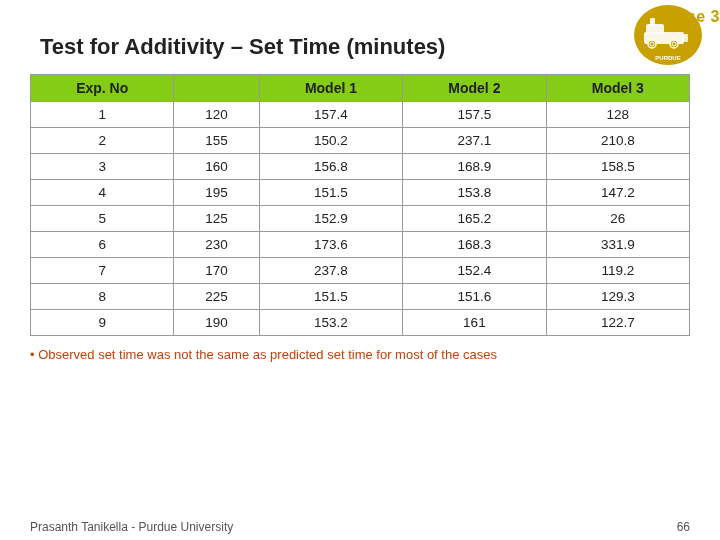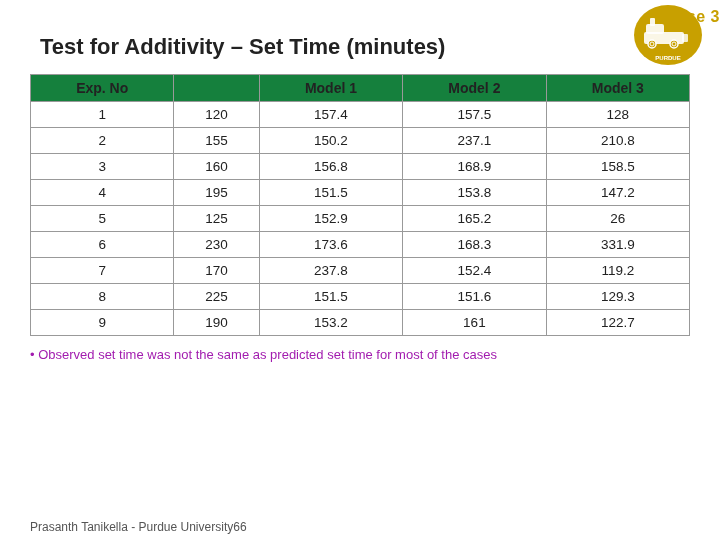--- a/index.html
+++ b/index.html
@@ -39,21 +39,21 @@
       font-size: 13.5px;
     }
 
     th, td {
       border: 1px solid #999;
       padding: 5px 10px;
       text-align: center;
     }
 
     th {
-      background: #15803d;
+      background: #84cc16;
       font-weight: bold;
       color: #222;
     }
 
     .header-row-1 th {
       font-size: 14px;
     }
 
     .header-row-2 th {
       font-size: 13.5px;
@@ -67,33 +67,34 @@
       background: #fff;
     }
 
     tr:nth-child(even) td {
       background: #fff;
     }
 
     .bullet-note {
       margin: 10px 30px 4px 30px;
       font-size: 13px;
-      color: #a21caf;
+      color: #c2410c;
       line-height: 1.4;
     }
 
     .footer {
       position: absolute;
       bottom: 6px;
       left: 0;
       right: 0;
       text-align: center;
       font-size: 12px;
       color: #555;
       display: flex;
+      justify-content: space-between;
       padding: 0 30px;
     }
 
     
     .logo-svg {
       position: absolute;
       top: 4px;
       right: 16px;
     }
   </style>

